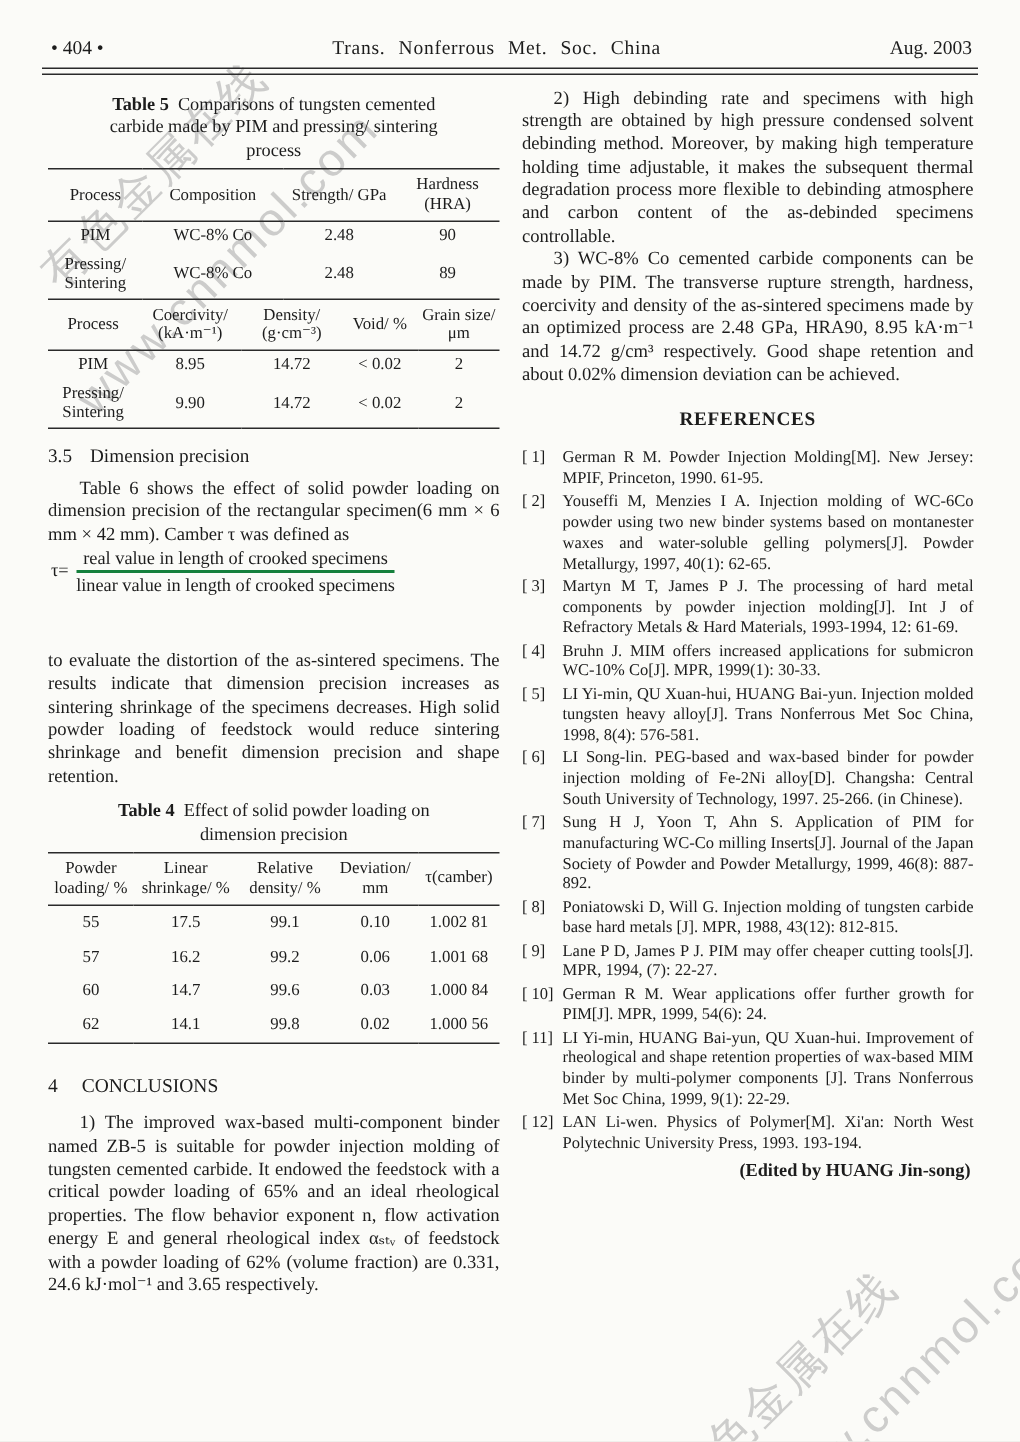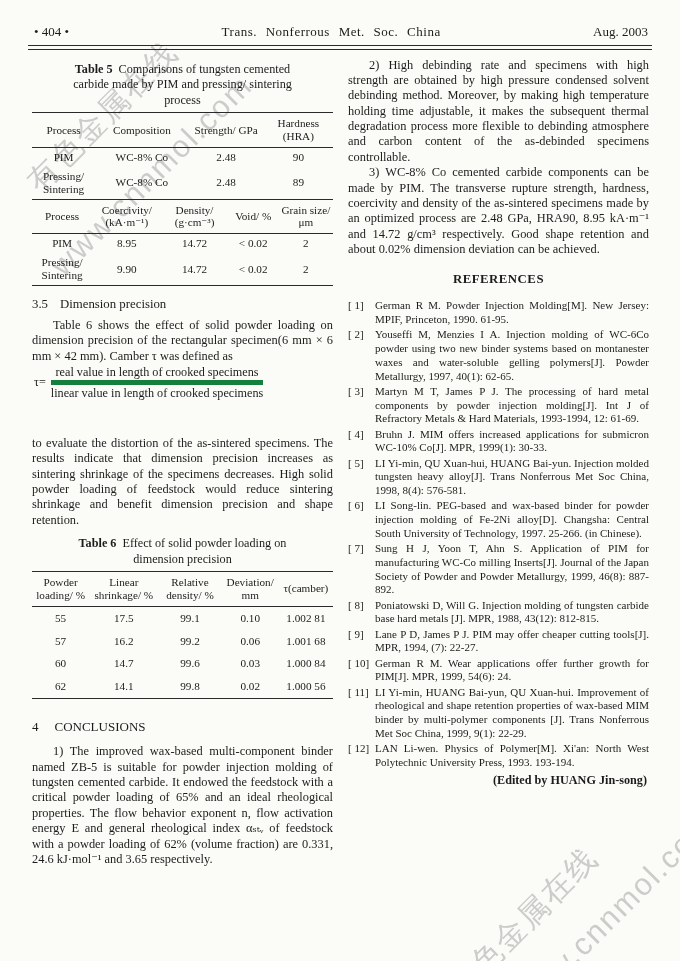--- a/index.html
+++ b/index.html
@@ -35,21 +35,21 @@
   th,td{text-align:center; vertical-align:middle; padding:3px 1px;
         font-weight:normal; line-height:1.15;}
   thead th{border-bottom:.9px solid #2a2a2a; padding:4px 1px;}
   .tbl-join{border-bottom:1.2px solid #2a2a2a;}
   
   .sec-h{font-weight:normal; margin:11px 0 5px; font-size:12.8px; display:flex; gap:12px; text-align:left;}
   .sec-h.big{margin-top:20px; font-size:13px; gap:16px;}
   
   .eq{display:flex; align-items:center; gap:5px; margin:1px 0 1px 2px; font-size:12.2px;}
   .frac{text-align:center; line-height:1.15;}
-  .frac .num{border-bottom:5px solid #15803d; padding:0 3px 1px;}
+  .frac .num{border-bottom:2px solid #15803d; padding:0 3px 1px;}
   .frac .den{padding-top:1px;}
   
   .refs-title{text-align:center; font-weight:bold; font-size:12.8px;
        margin:15px 0 11px; letter-spacing:.5px;}
   .ref{display:flex; font-size:11px; line-height:1.25; text-align:justify; margin-bottom:1.5px;}
   .ref-num{flex:0 0 27px;}
   .ref-text{flex:1;}
   .edited{font-weight:bold; text-align:right; font-size:12.2px; margin-top:3px; padding-right:2px;}
   .spacer-s{height:4px;}
 </style>
@@ -145,21 +145,21 @@
           <span class="frac">
             <span class="num" style="display:block;">real value in length of crooked specimens</span>
             <span class="den" style="display:block;">linear value in length of crooked specimens</span>
           </span>
         </div>
 
         <p class="body" style="text-indent:0;margin-top:36px;">to evaluate the distortion of the as-sintered specimens. The results indicate that dimension precision increases as sintering shrinkage of the specimens decreases. High solid powder loading of feedstock would reduce sintering shrinkage and benefit dimension precision and shape retention.</p>
 
         <div class="spacer-s"></div>
         <div class="tbl-caption">
-          <b>Table 6</b><span>Effect of solid powder loading on dimension precision</span>
+          <b>Table 4</b><span>Effect of solid powder loading on dimension precision</span>
         </div>
 
         <table>
           <thead>
             <tr>
               <th style="width:19%">Powder loading/ %</th>
               <th style="width:23%">Linear shrinkage/ %</th>
               <th style="width:21%">Relative density/ %</th>
               <th style="width:19%">Deviation/ mm</th>
               <th style="width:18%">τ(camber)</th>

